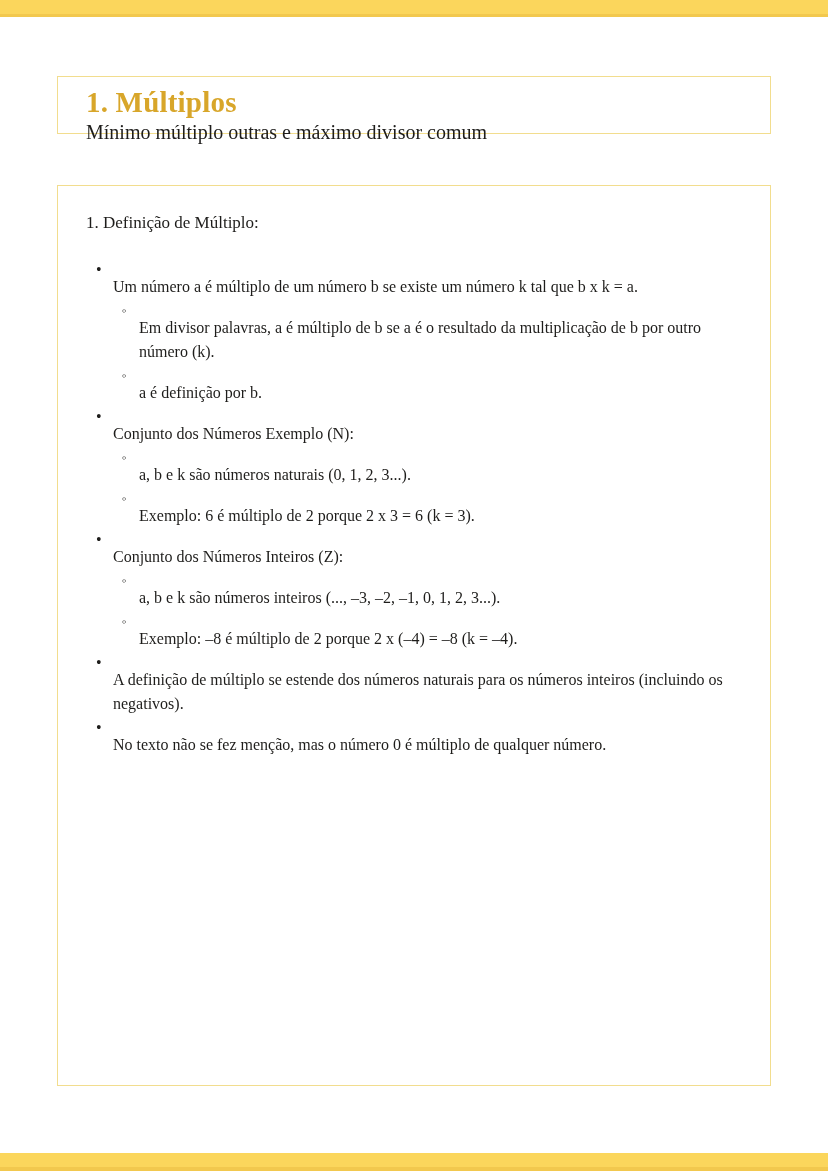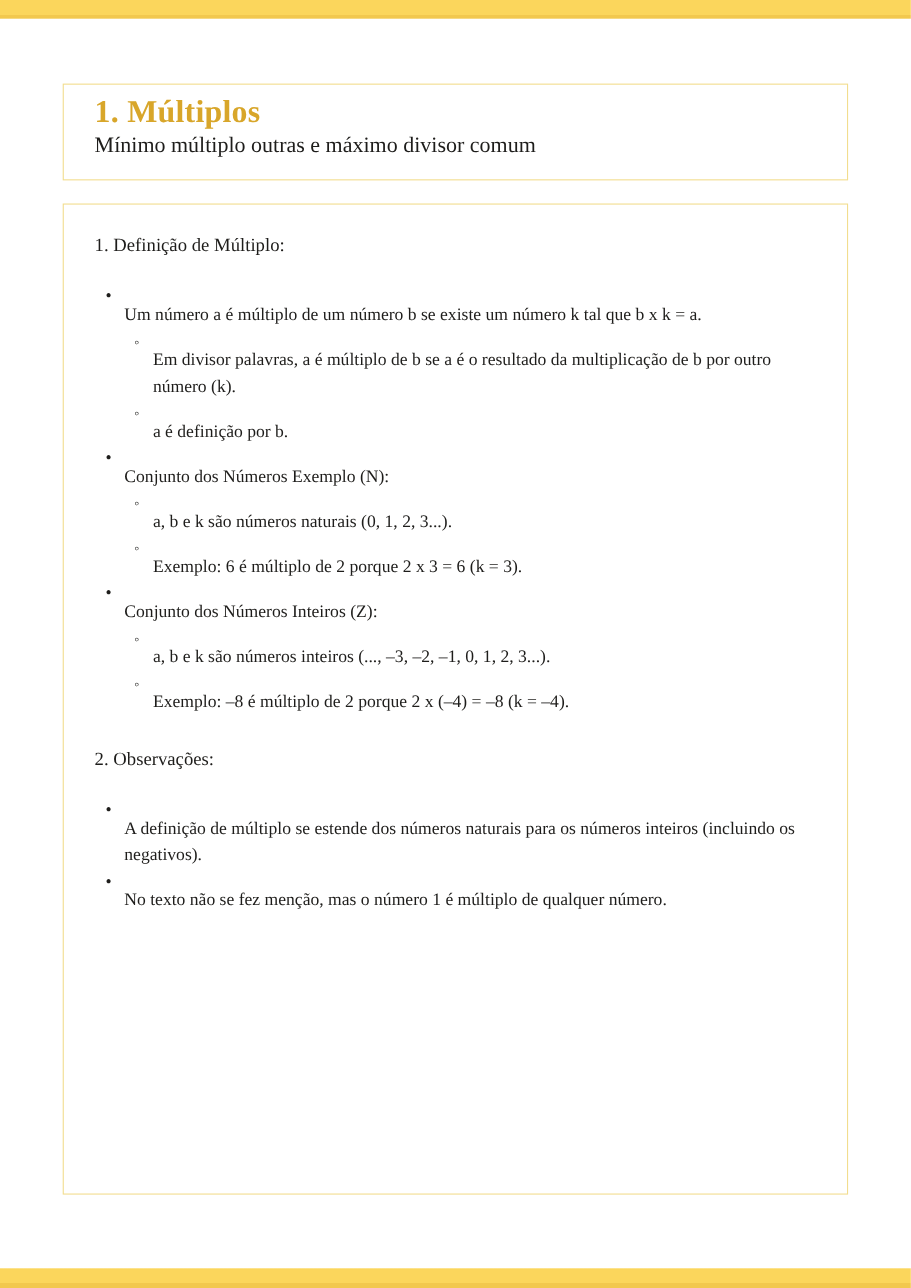--- a/index.html
+++ b/index.html
@@ -27,21 +27,21 @@
     position: absolute;
     left: 0; bottom: 0;
     width: 828px; height: 18px;
     background: linear-gradient(to bottom,
       var(--bar-color, #fbd65c) 0 76%,
       var(--bar-edge-color, #f2c84e) 76% 100%);
   }
   .header-box {
     position: absolute;
     left: 57px; top: 76px;
-    width: 714px; height: 88px;
+    width: 714px; height: 58px;
     box-sizing: border-box;
     border: 1px solid var(--box-border-color, #f2dd8e);
     background: #ffffff;
     padding: 9px 20px 0 28px;
   }
   .page-title {
     font-size: 29px;
     line-height: 33px;
     font-weight: bold;
     color: var(--title-color, #d8a62a);
@@ -137,28 +137,27 @@
             <span class="bullet">◦</span>
             <span class="item-text">a, b e k são números inteiros (..., –3, –2, –1, 0, 1, 2, 3...).</span>
           </div>
           <div class="list-item level-2">
             <span class="bullet">◦</span>
             <span class="item-text">Exemplo: –8 é múltiplo de 2 porque 2 x (–4) = –8 (k = –4).</span>
           </div>
         </div>
       </div>
       <div class="section">
-        <h2 class="section-heading">2. Observações:</h2>
         <div class="list">
           <div class="list-item level-1">
             <span class="bullet">•</span>
             <span class="item-text">A definição de múltiplo se estende dos números naturais para os números inteiros (incluindo os negativos).</span>
           </div>
           <div class="list-item level-1">
             <span class="bullet">•</span>
-            <span class="item-text">No texto não se fez menção, mas o número 1 é múltiplo de qualquer número.</span>
+            <span class="item-text">No texto não se fez menção, mas o número 0 é múltiplo de qualquer número.</span>
           </div>
         </div>
       </div>
     </div>
 </div>
 
 <div class="bottom-bar"></div>
 
 </body></html>

